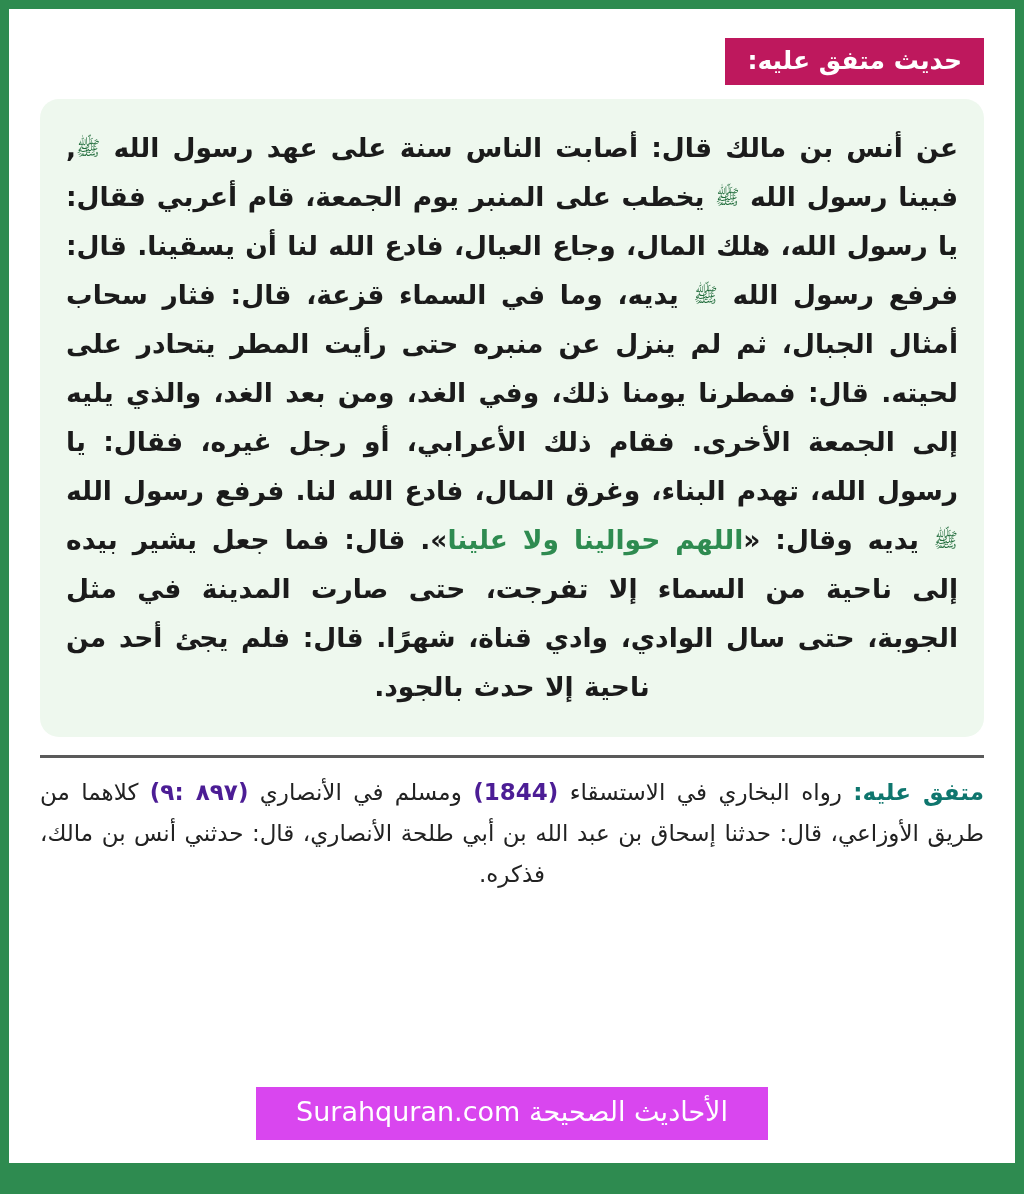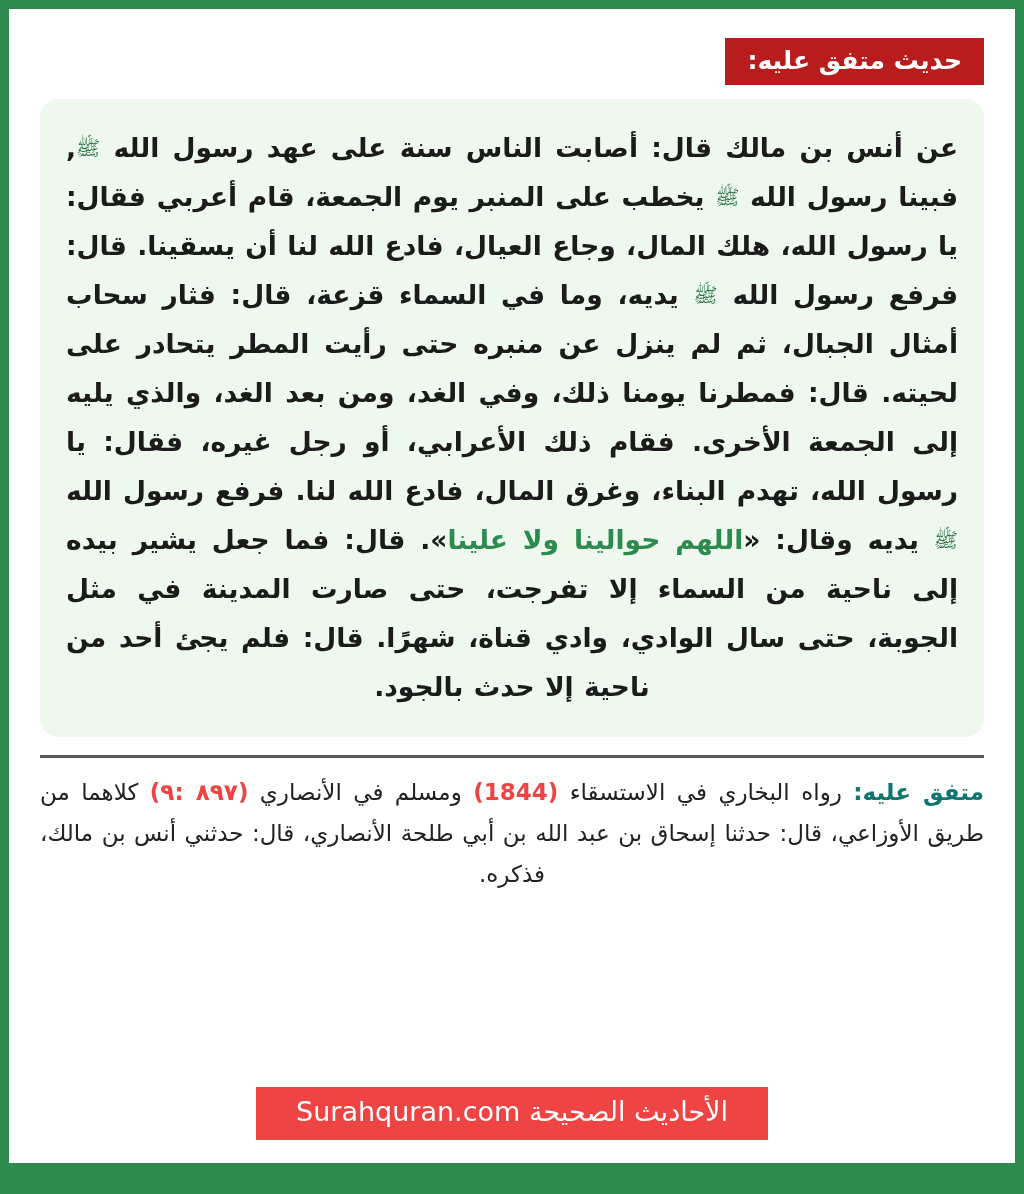--- a/index.html
+++ b/index.html
@@ -45,21 +45,21 @@
     flex-direction: column;
   }
 
   
   .header-row {
     display: flex;
     justify-content: flex-start;
     margin-bottom: 14px;
   }
   .header-badge {
-    background: #b91c1c;
+    background: #be185d;
     color: #ffffff;
     font-size: 25px;
     font-weight: bold;
     padding: 7px 22px 9px 22px;
     line-height: 1.25;
     white-space: nowrap;
   }
 
   
   .hadith-box {
@@ -102,33 +102,33 @@
     color: #222222;
     line-height: 1.78;
     text-align: justify;
     text-align-last: center;
   }
   .source-label {
     color: #0f766e;
     font-weight: bold;
   }
   .source-num {
-    color: #ef4444;
+    color: #4c1d95;
     font-weight: bold;
   }
 
   
   .footer-row {
     margin-top: auto;
     display: flex;
     justify-content: center;
     padding-bottom: 14px;
   }
   .footer-badge {
-    background: #ef4444;
+    background: #d946ef;
     color: #ffffff;
     font-size: 27px;
     padding: 9px 40px 12px 40px;
     line-height: 1.2;
     white-space: nowrap;
   }
   .footer-badge .site {
     direction: ltr;
     display: inline-block;
   }

